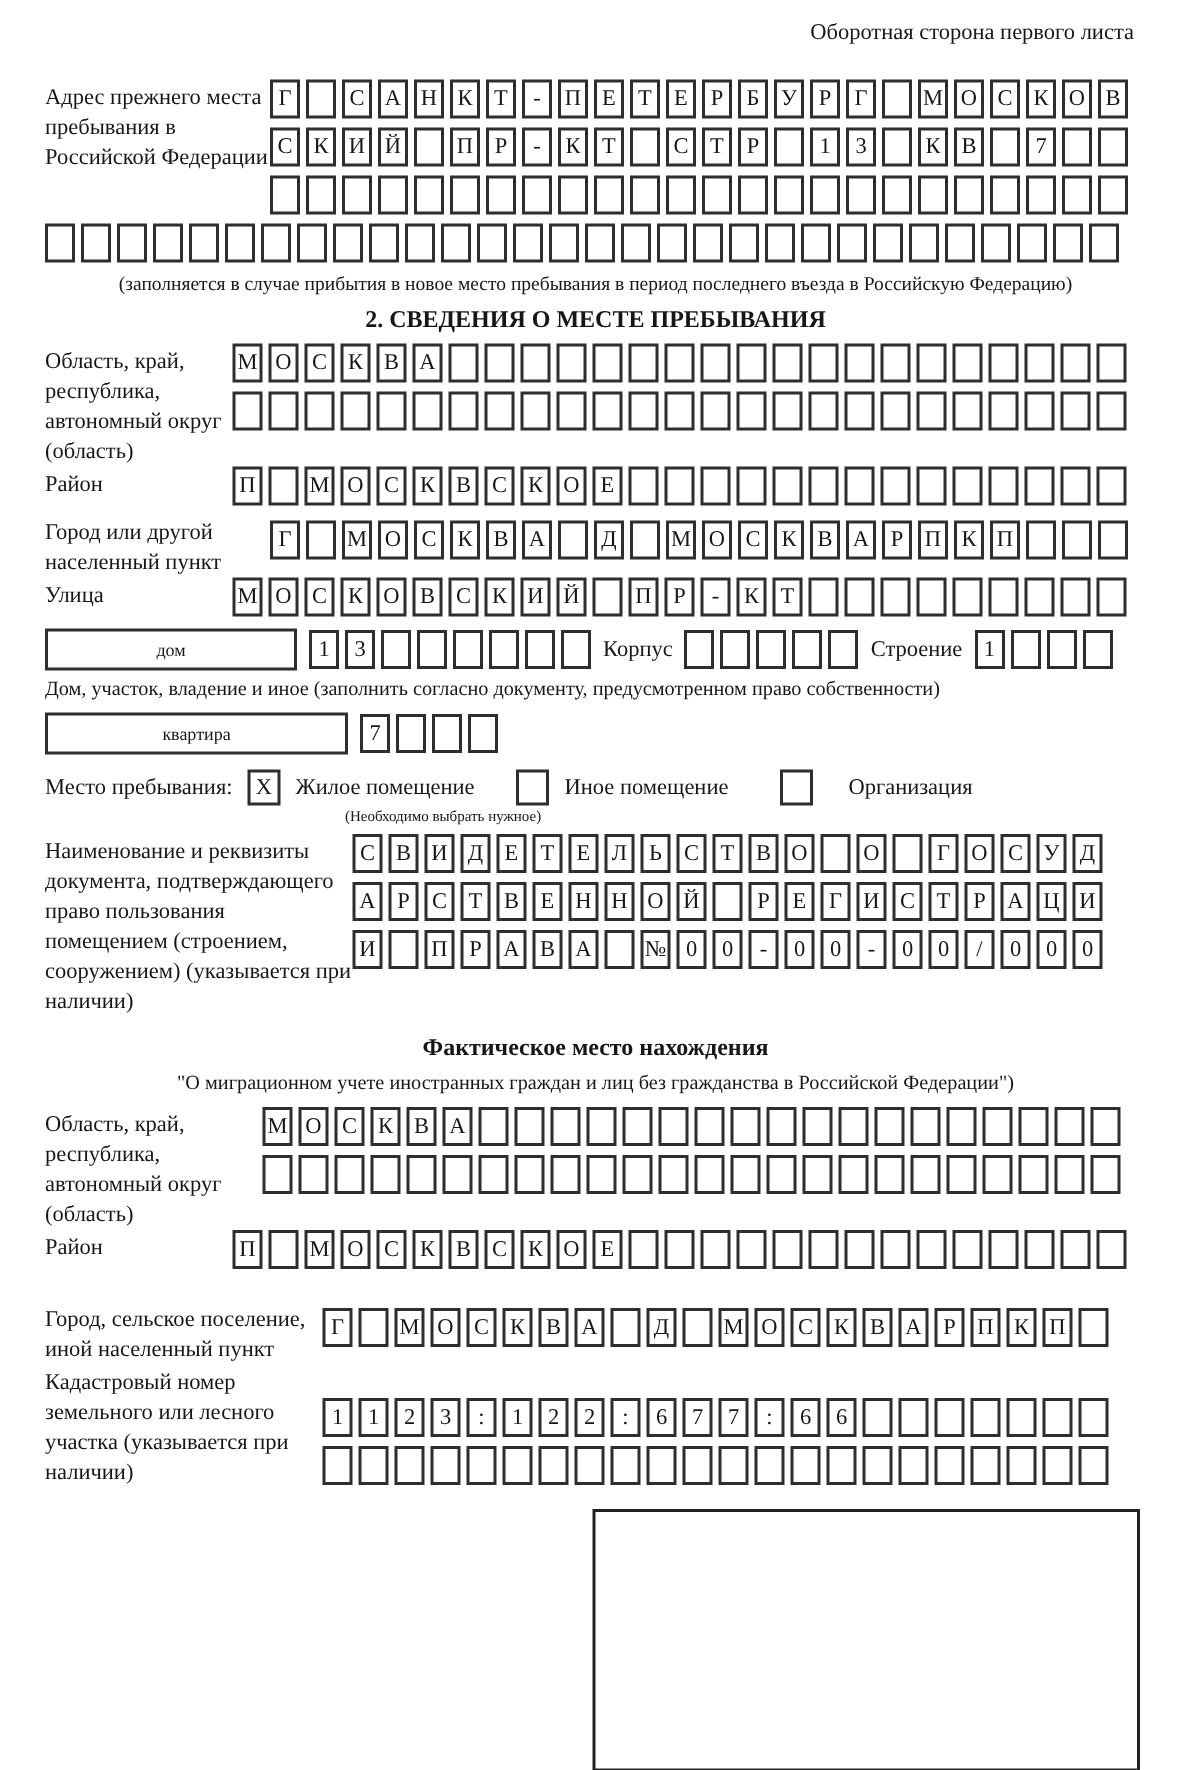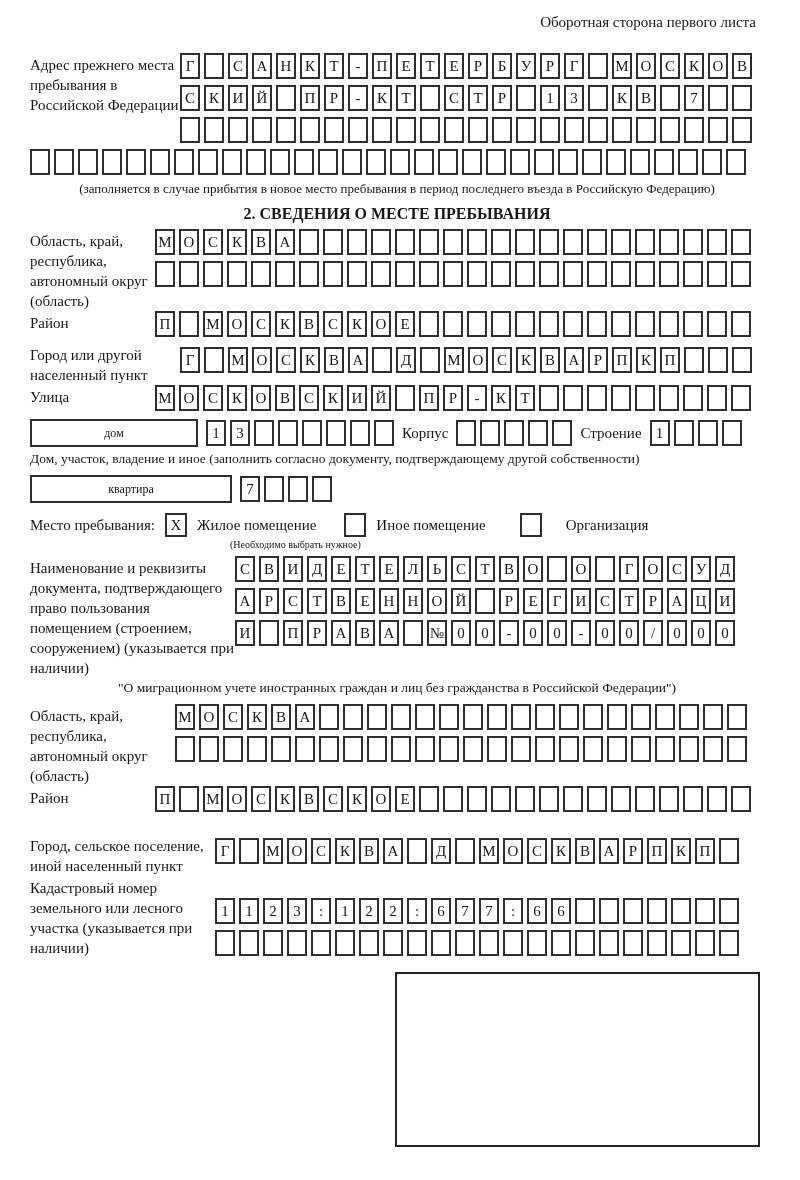--- a/index.html
+++ b/index.html
@@ -356,21 +356,21 @@
         <span class="cell"></span>
       </div>
     <div class="small-label">Строение</div>
     <div class="cells" style="margin:0;">
         <span class="cell">1</span>
         <span class="cell"></span>
         <span class="cell"></span>
         <span class="cell"></span>
       </div>
   </div>
-  <div class="caption">Дом, участок, владение и иное (заполнить согласно документу, подтверждающему другой собственности)</div>
+  <div class="caption">Дом, участок, владение и иное (заполнить согласно документу, предусмотренном право собственности)</div>
 
   <div class="inline-row">
     <div class="wide-box" style="width:202px;">квартира</div>
     <div class="cells" style="margin:0 0 0 8px;">
         <span class="cell">7</span>
         <span class="cell"></span>
         <span class="cell"></span>
         <span class="cell"></span>
       </div>
   </div>
@@ -454,20 +454,21 @@
           <span class="cell">0</span>
           <span class="cell">0</span>
           <span class="cell">/</span>
           <span class="cell">0</span>
           <span class="cell">0</span>
           <span class="cell">0</span>
         </div>
     </div>
   </div>
 
+  <div class="sec-title" style="margin-top:12px;">Фактическое место нахождения</div>
   <div class="center-note">"О миграционном учете иностранных граждан и лиц без гражданства в Российской Федерации")</div>
 
   <div class="field" style="margin-top:8px;">
     <div class="flabel w145">Область, край, республика, автономный округ (область)</div>
     <div class="rows">
       <div class="cells">
           <span class="cell">М</span>
           <span class="cell">О</span>
           <span class="cell">С</span>
           <span class="cell">К</span>

